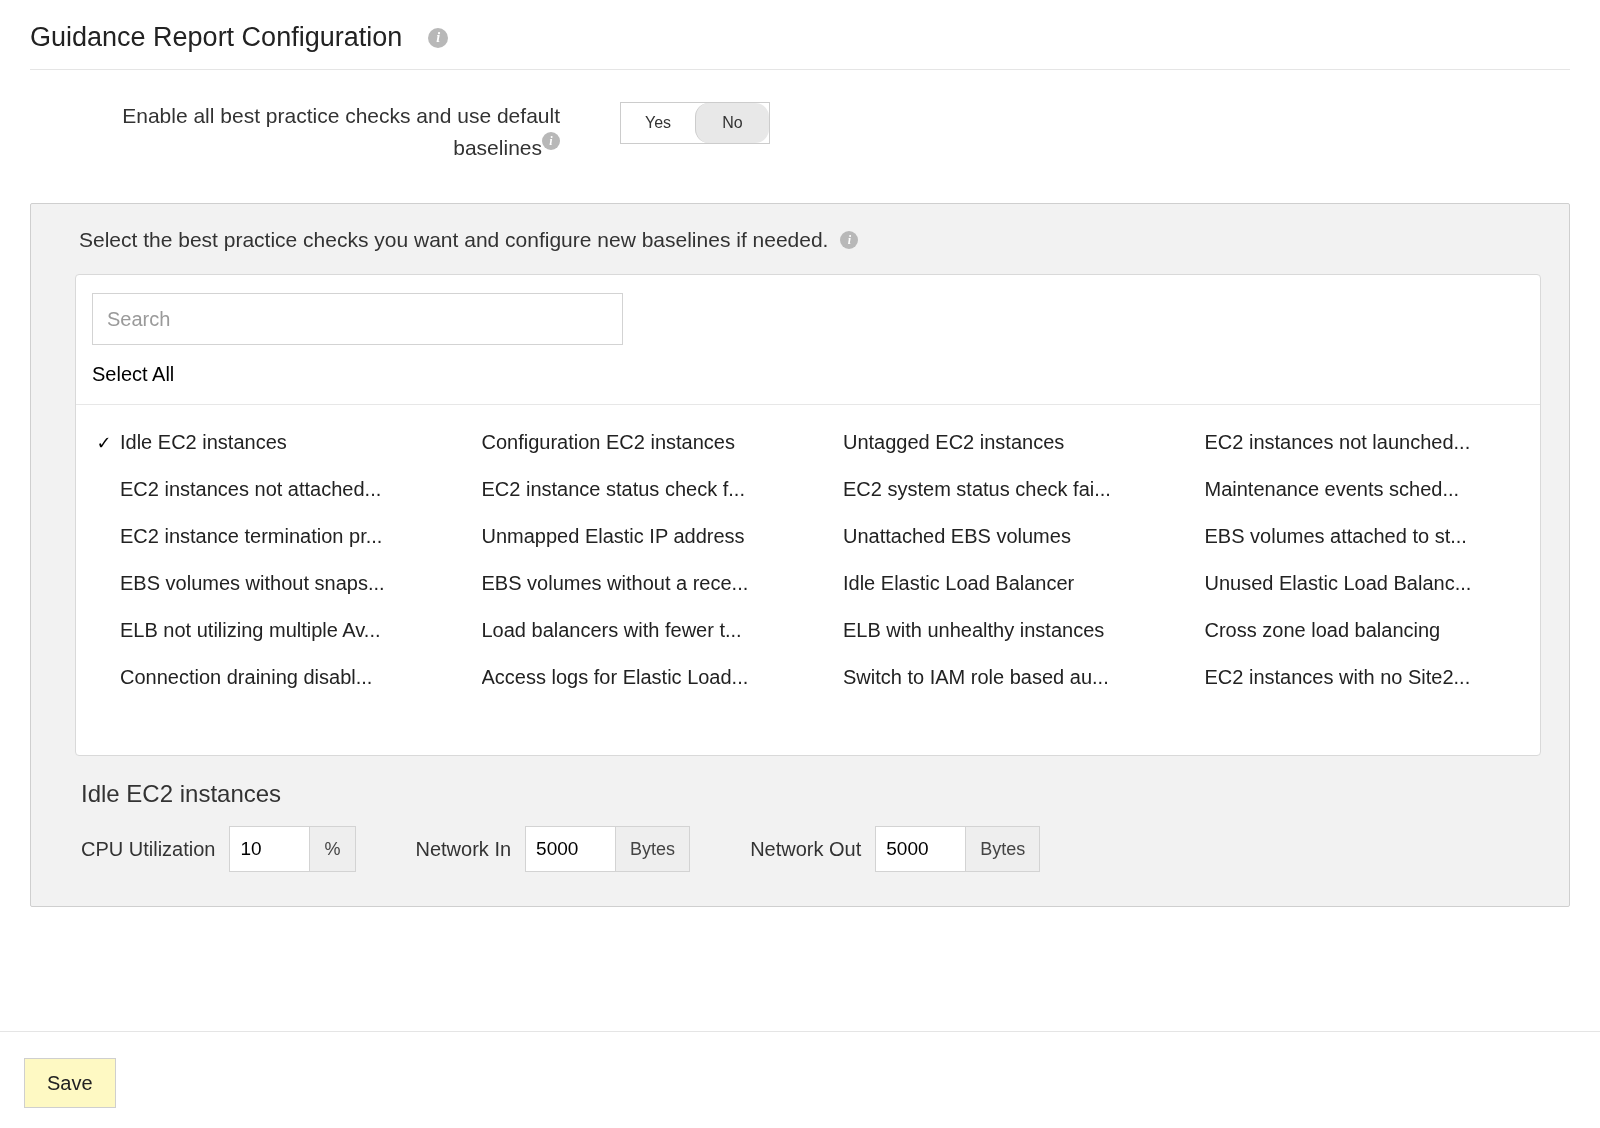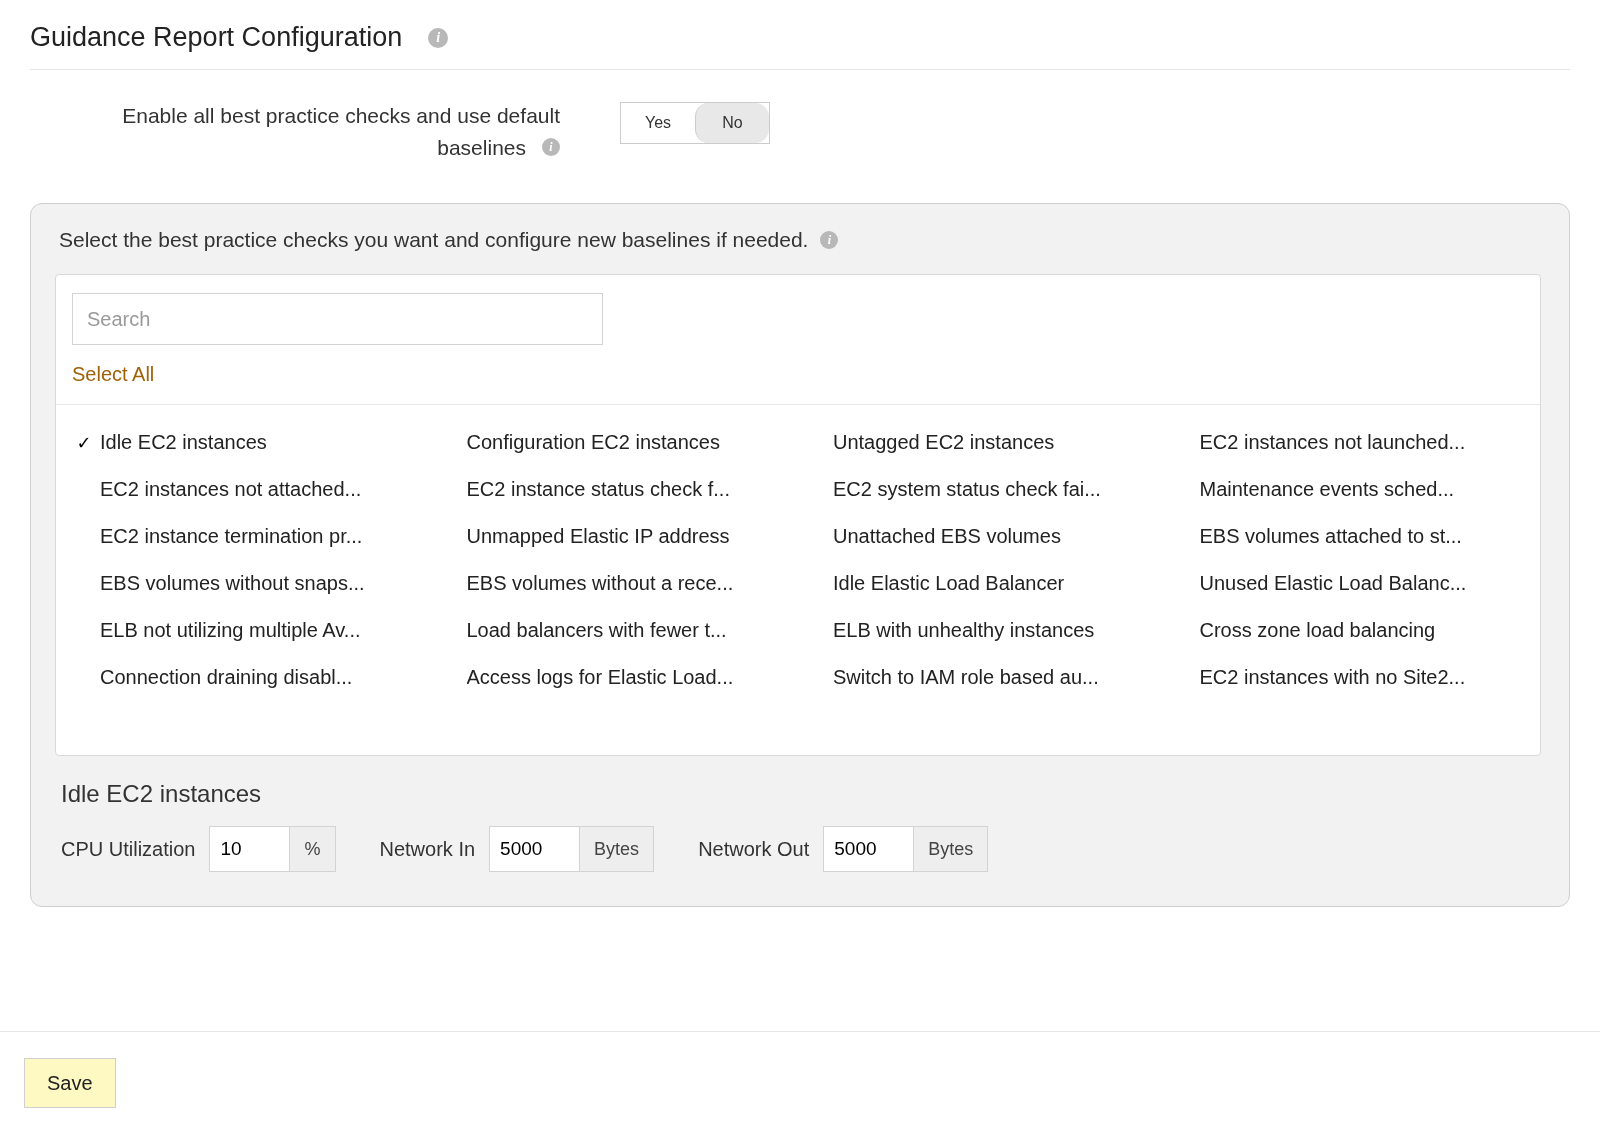--- a/index.html
+++ b/index.html
@@ -53,22 +53,22 @@
     text-align: right;
     font-size: 21px;
     color: #333;
     line-height: 1.5;
     display: flex;
     flex-direction: column;
     align-items: flex-end;
   }
   .enable-label-line2 {
     display: flex;
-    align-items: center;
-    gap: 16px;
+    align-items: flex-start;
+    gap: 0;
   }
   .toggle-group {
     display: flex;
     border: 1px solid #ccc;
     height: 42px;
     margin-top: 2px;
   }
   .toggle-btn {
     width: 74px;
     display: flex;
@@ -80,23 +80,23 @@
     border: none;
     color: #333;
   }
   .toggle-btn.selected {
     background: #e8e8e8;
   }
   .toggle-btn + .toggle-btn { border-left: 1px solid #ccc; border-radius: 14px; }
 
   .panel {
     border: 1px solid #cfcfcf;
-    border-radius: 12px;
+    border-radius: 2px;
     background: #f2f2f2;
-    padding: 24px 28px 34px 24px;
+    padding: 24px 28px 34px 44px;
   }
   .panel-instruction {
     display: flex;
     align-items: center;
     gap: 12px;
     font-size: 21px;
     color: #333;
     margin-bottom: 22px;
     padding-left: 4px;
   }
@@ -114,21 +114,21 @@
     height: 52px;
     border: 1px solid #d3d3d3;
     padding: 0 14px;
     font-size: 20px;
     color: #555;
     outline: none;
   }
   .search-input::placeholder { color: #9a9a9a; }
   .select-all {
     display: inline-block;
-    color: #a16207;
+    color: #000000;
     font-size: 20px;
     margin-top: 18px;
     cursor: pointer;
   }
   .checks-grid-wrap {
     padding: 14px 14px 54px 14px;
   }
   .checks-grid {
     display: grid;
     grid-template-columns: repeat(4, 1fr);
@@ -163,21 +163,21 @@
 
   .baseline-section { padding: 24px 6px 0 6px; }
   .baseline-title {
     font-size: 24px;
     color: #333;
     margin-bottom: 18px;
   }
   .baseline-row {
     display: flex;
     align-items: flex-end;
-    gap: 44px;
+    gap: 60px;
   }
   .baseline-field {
     display: flex;
     align-items: center;
     gap: 14px;
   }
   .baseline-label {
     font-size: 20px;
     color: #333;
   }

